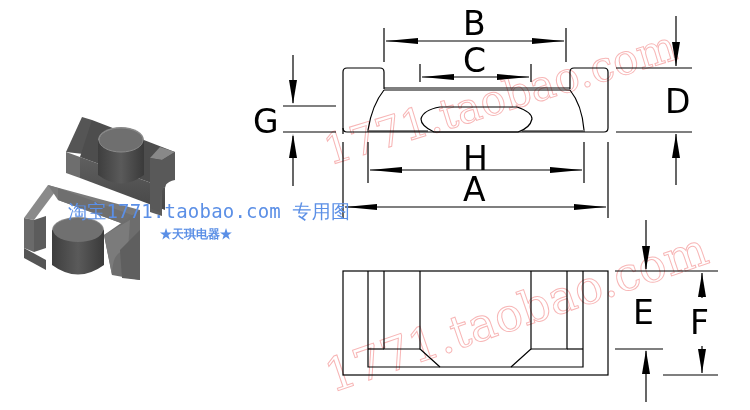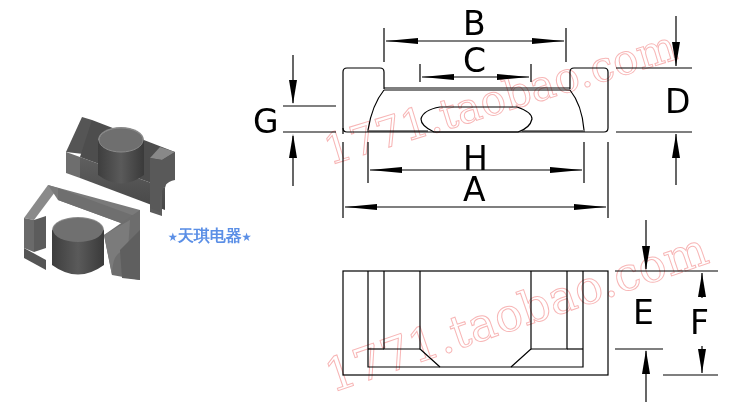--- a/index.html
+++ b/index.html
@@ -1,20 +1,20 @@
 <!DOCTYPE html>
 <html><head>
   <meta charset="utf-8">
   <style>
     html, body { margin: 0; padding: 0; background: #ffffff; }
     body { width: 750px; height: 410px; position: relative; overflow: hidden; font-family: "DejaVu Sans", sans-serif; }
     #stage { position: absolute; left: 0; top: 0; width: 750px; height: 410px; }
     .dim-text { position: absolute; font-family: "DejaVu Sans", sans-serif; font-size: 33px; font-weight: normal; color: #000; line-height: 1; -webkit-text-stroke: 0; letter-spacing: 0; }
     .wm-blue { position: absolute; left: 68px; top: 199px; font-family: "DejaVu Sans Mono", monospace; font-size: 19px; color: #5b8fe6; white-space: nowrap; letter-spacing: 0.2px; }
-    .wm-blue2 { position: absolute; left: 168px; top: 226px; font-family: Liberation Mono, monospace; font-size: 16px; font-weight: bold; color: #5b8fe6; white-space: nowrap; }
+    .wm-blue2 { position: absolute; left: 160px; top: 226px; font-family: Liberation Sans, sans-serif; font-size: 12px; font-weight: bold; color: #5b8fe6; white-space: nowrap; }
     .wm-red { position: absolute; font-family: "DejaVu Serif", serif; font-size: 40px; color: rgba(255,170,170,0.45); white-space: nowrap; transform-origin: left top; -webkit-text-stroke: 1px rgba(240,120,120,0.55); color: transparent; }
   </style>
 </head>
 <body>
 
 <div id="stage">
 
   <div class="wm-red" style="left:318px; top:128px; transform: rotate(-17deg); font-size:42px;">1771.taobao.com</div>
   <div class="wm-red" style="left:318px; top:352px; transform: rotate(-19deg); font-size:46px;">1771.taobao.com</div>
 
@@ -158,14 +158,15 @@
 
   <div class="dim-text" style="left:463px; top:7px;">B</div>
   <div class="dim-text" style="left:463px; top:44px;">C</div>
   <div class="dim-text" style="left:253px; top:105px;">G</div>
   <div class="dim-text" style="left:665px; top:85px;">D</div>
   <div class="dim-text" style="left:463px; top:142px;">H</div>
   <div class="dim-text" style="left:463px; top:173px;">A</div>
   <div class="dim-text" style="left:633px; top:296px;">E</div>
   <div class="dim-text" style="left:690px; top:306px;">F</div>
 
+  <div class="wm-blue">淘宝1771.taobao.com 专用图</div>
   <div class="wm-blue2">★天琪电器★</div>
 </div>
 
 </body></html>

